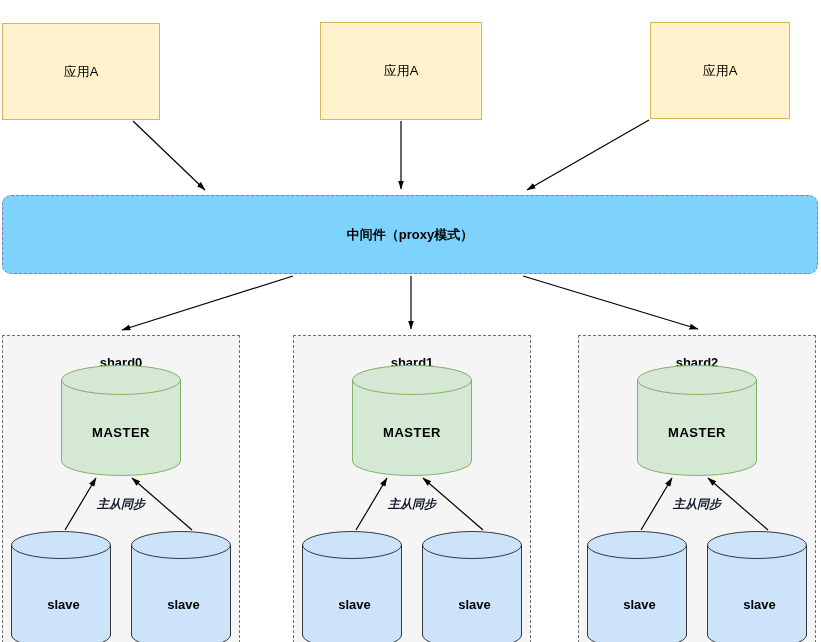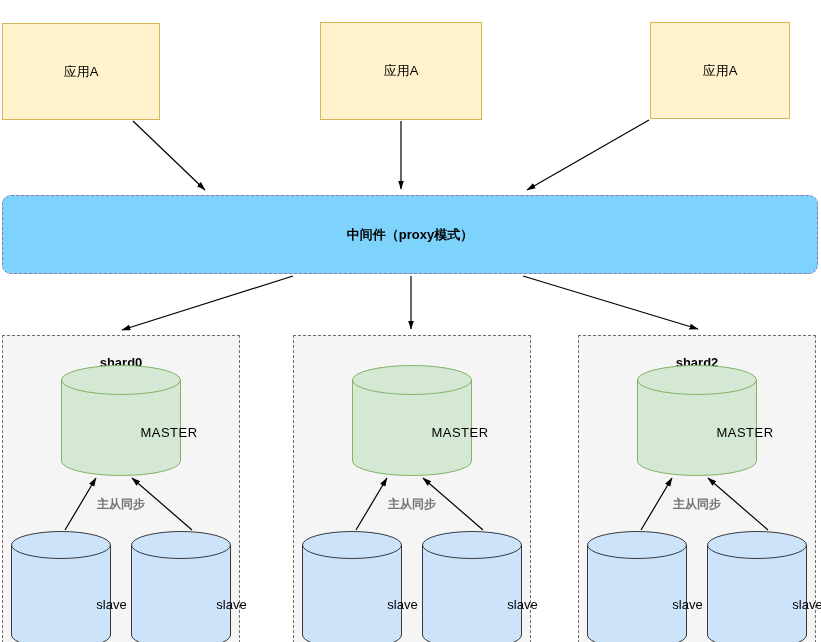--- a/index.html
+++ b/index.html
@@ -38,28 +38,28 @@
   .cyl svg{display:block;}
   .master-cyl{left:58px;top:29px;width:120px;height:111px;}
   .master-cyl path.body{fill:#d5e8d4;stroke:#82b366;stroke-width:1;}
   .master-cyl path.arc{fill:none;stroke:#82b366;stroke-width:1;}
   .slave-cyl{top:195px;width:105px;height:118px;}
   .slave-left{left:8px;} .slave-right{left:128px;}
   .slave-cyl path.body{fill:#cde3fa;stroke:#36393d;stroke-width:1;}
   .slave-cyl path.arc{fill:none;stroke:#36393d;stroke-width:1;}
   .cyl-label{
     position:absolute;left:0;width:100%;text-align:center;
-    font-size:13px;font-weight:400;letter-spacing:0.5px;padding-left:48px;
+    font-size:13px;font-weight:700;letter-spacing:0.5px;
   }
   .master-cyl .cyl-label{top:60%;transform:translateY(-50%);}
   .slave-cyl .cyl-label{top:62%;transform:translateY(-50%);letter-spacing:0;}
   
   .sync-label{
     position:absolute;left:58px;width:120px;top:160px;text-align:center;
-    font-size:12px;font-weight:700;color:#737373;
+    font-size:12px;font-weight:700;color:#0f172a;font-style:italic;
   }
   
   .arrows{position:absolute;left:0;top:0;width:821px;height:642px;pointer-events:none;}
   .arrows line{stroke:#000000;stroke-width:1.2;}
 </style>
 </head>
 <body>
 
 <div class="canvas">
 
@@ -97,20 +97,21 @@
     <div class="cyl slave-cyl slave-right">
       <svg width="100" height="118" viewBox="0 0 100 118">
         <path class="body" d="M0.5,14 A49.5,13.5 0 0 1 99.5,14 L99.5,104 A49.5,13.5 0 0 1 0.5,104 Z"></path>
         <path class="arc" d="M0.5,14 A49.5,13.5 0 0 0 99.5,14"></path>
       </svg>
       <div class="cyl-label">slave</div>
     </div>
   </div>
 
   <div class="shard-group g1">
+    <div class="shard-title">shard1</div>
     <div class="cyl master-cyl">
       <svg width="120" height="111" viewBox="0 0 120 111">
         <path class="body" d="M0.5,15 A59.5,14.5 0 0 1 119.5,15 L119.5,96 A59.5,14.5 0 0 1 0.5,96 Z"></path>
         <path class="arc" d="M0.5,15 A59.5,14.5 0 0 0 119.5,15"></path>
       </svg>
       <div class="cyl-label">MASTER</div>
     </div>
     <div class="sync-label">主从同步</div>
     <div class="cyl slave-cyl slave-left">
       <svg width="100" height="118" viewBox="0 0 100 118">

